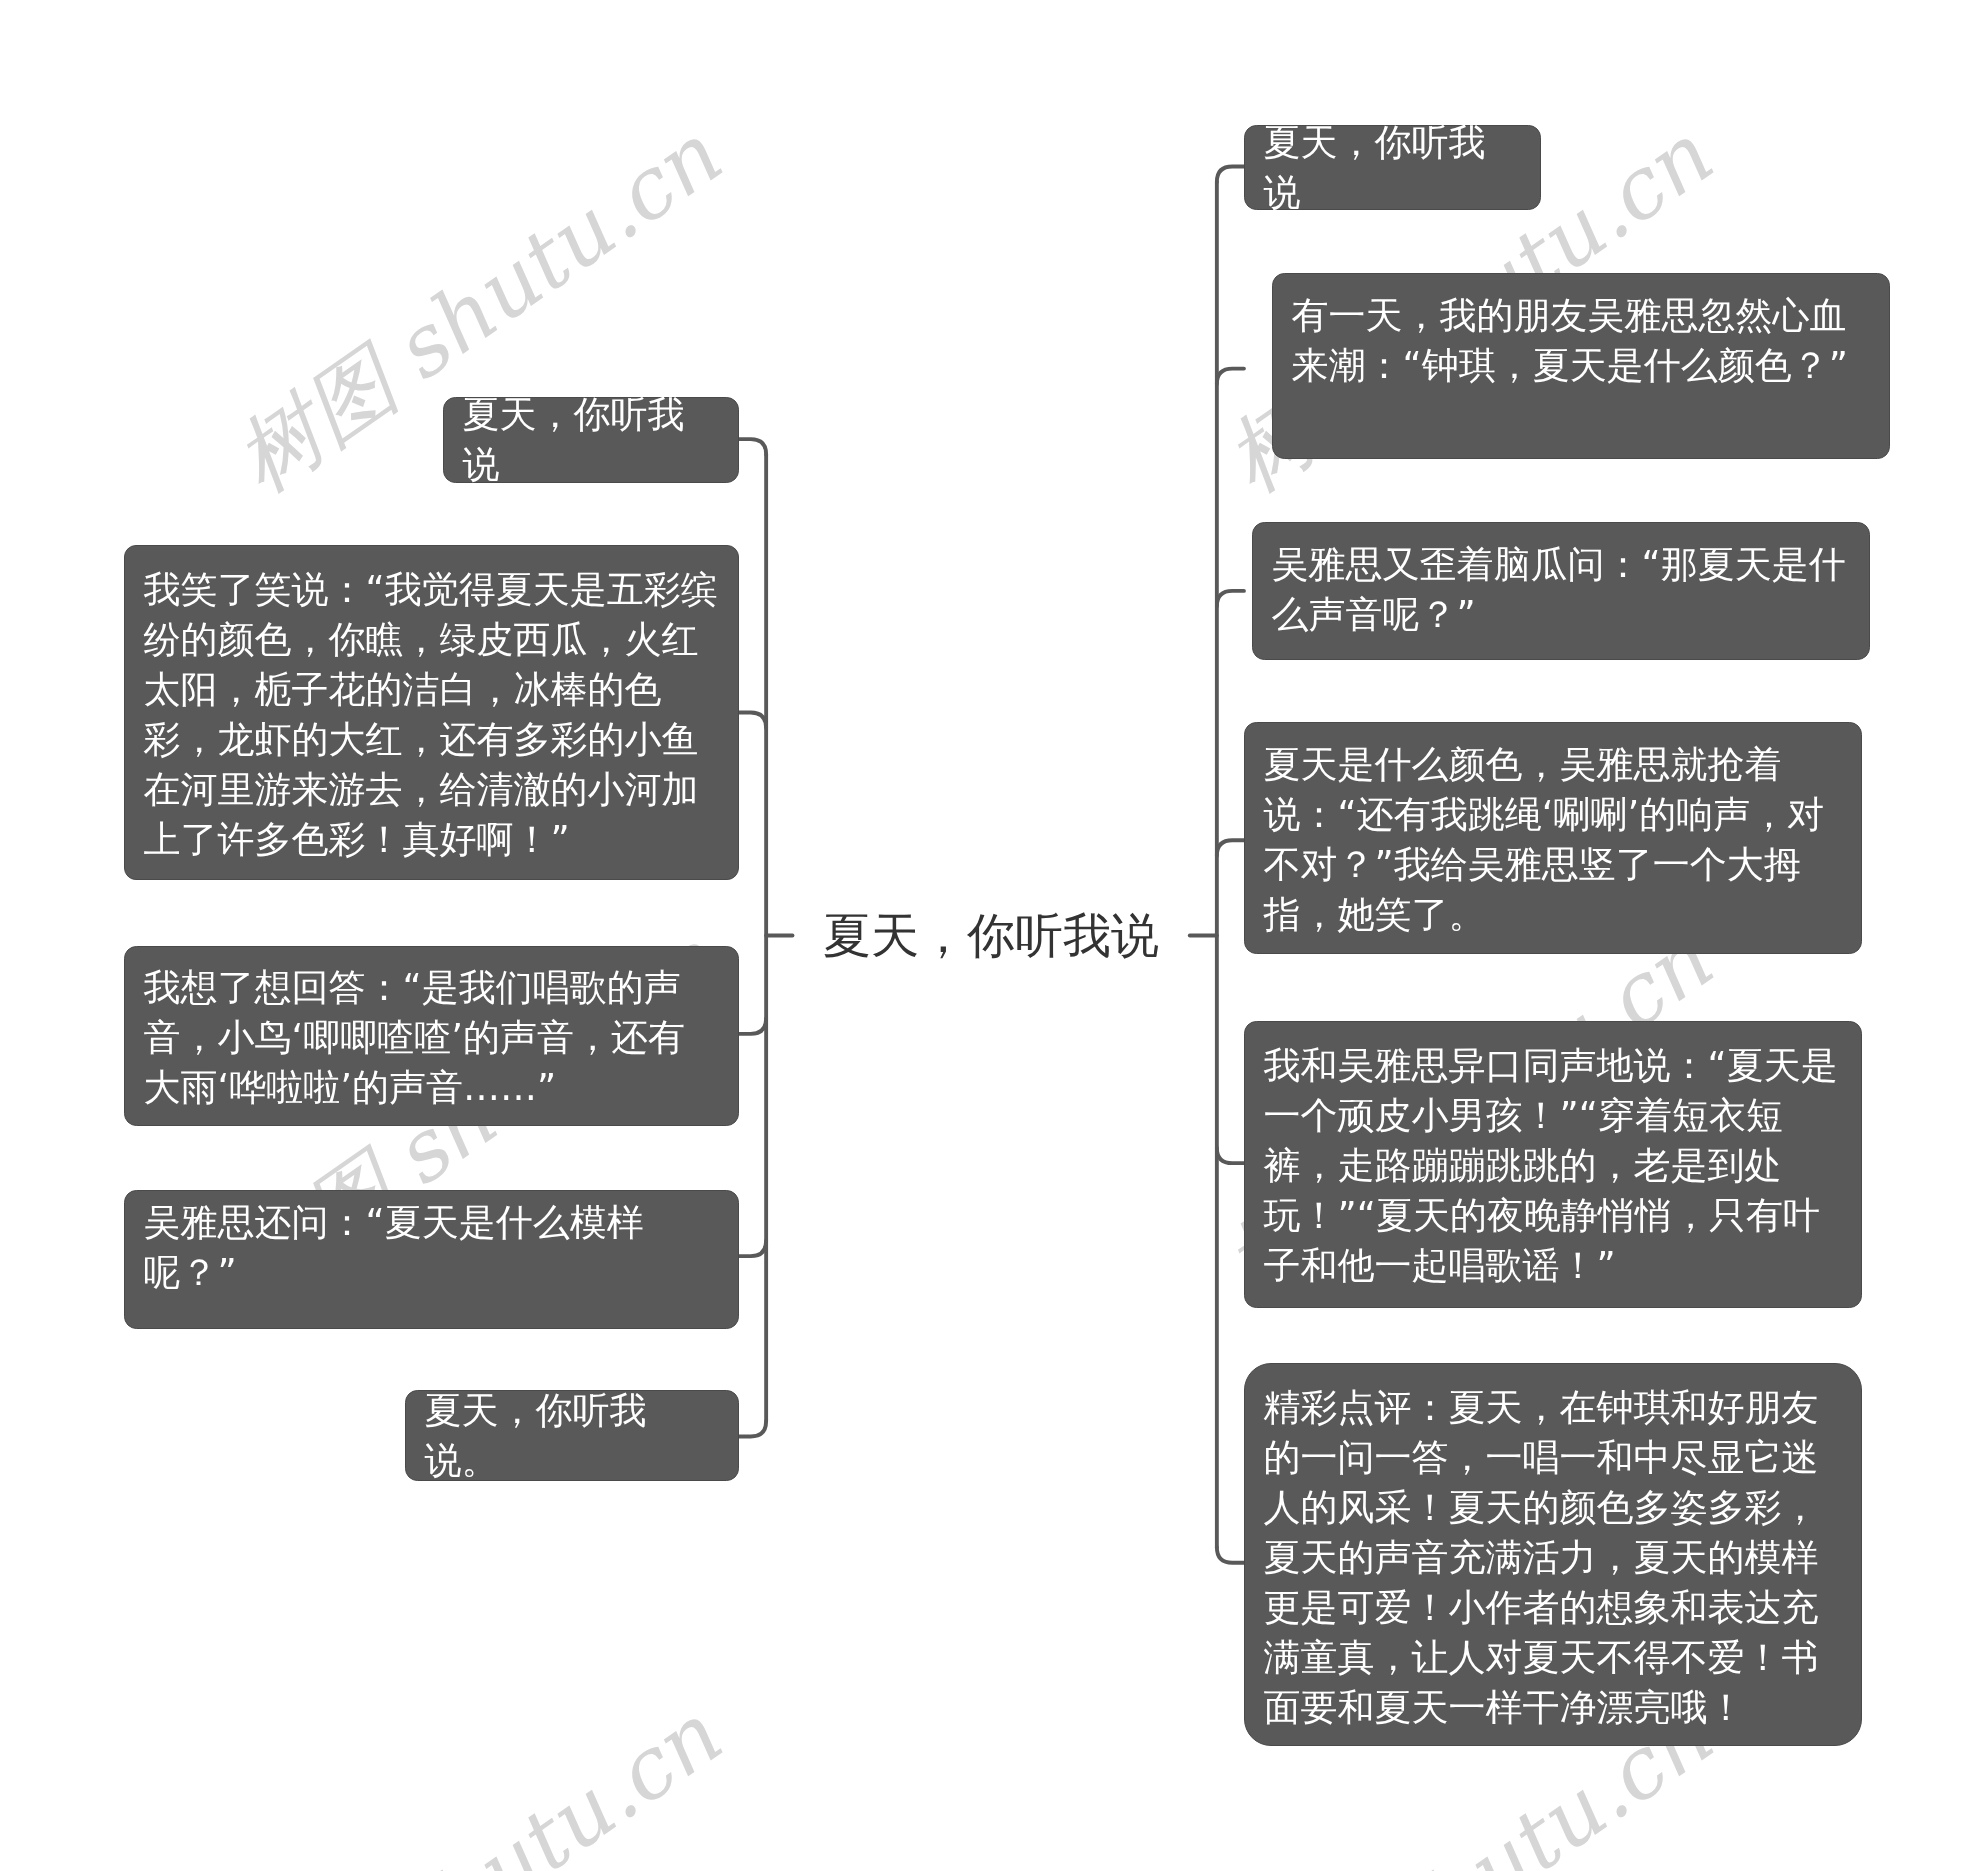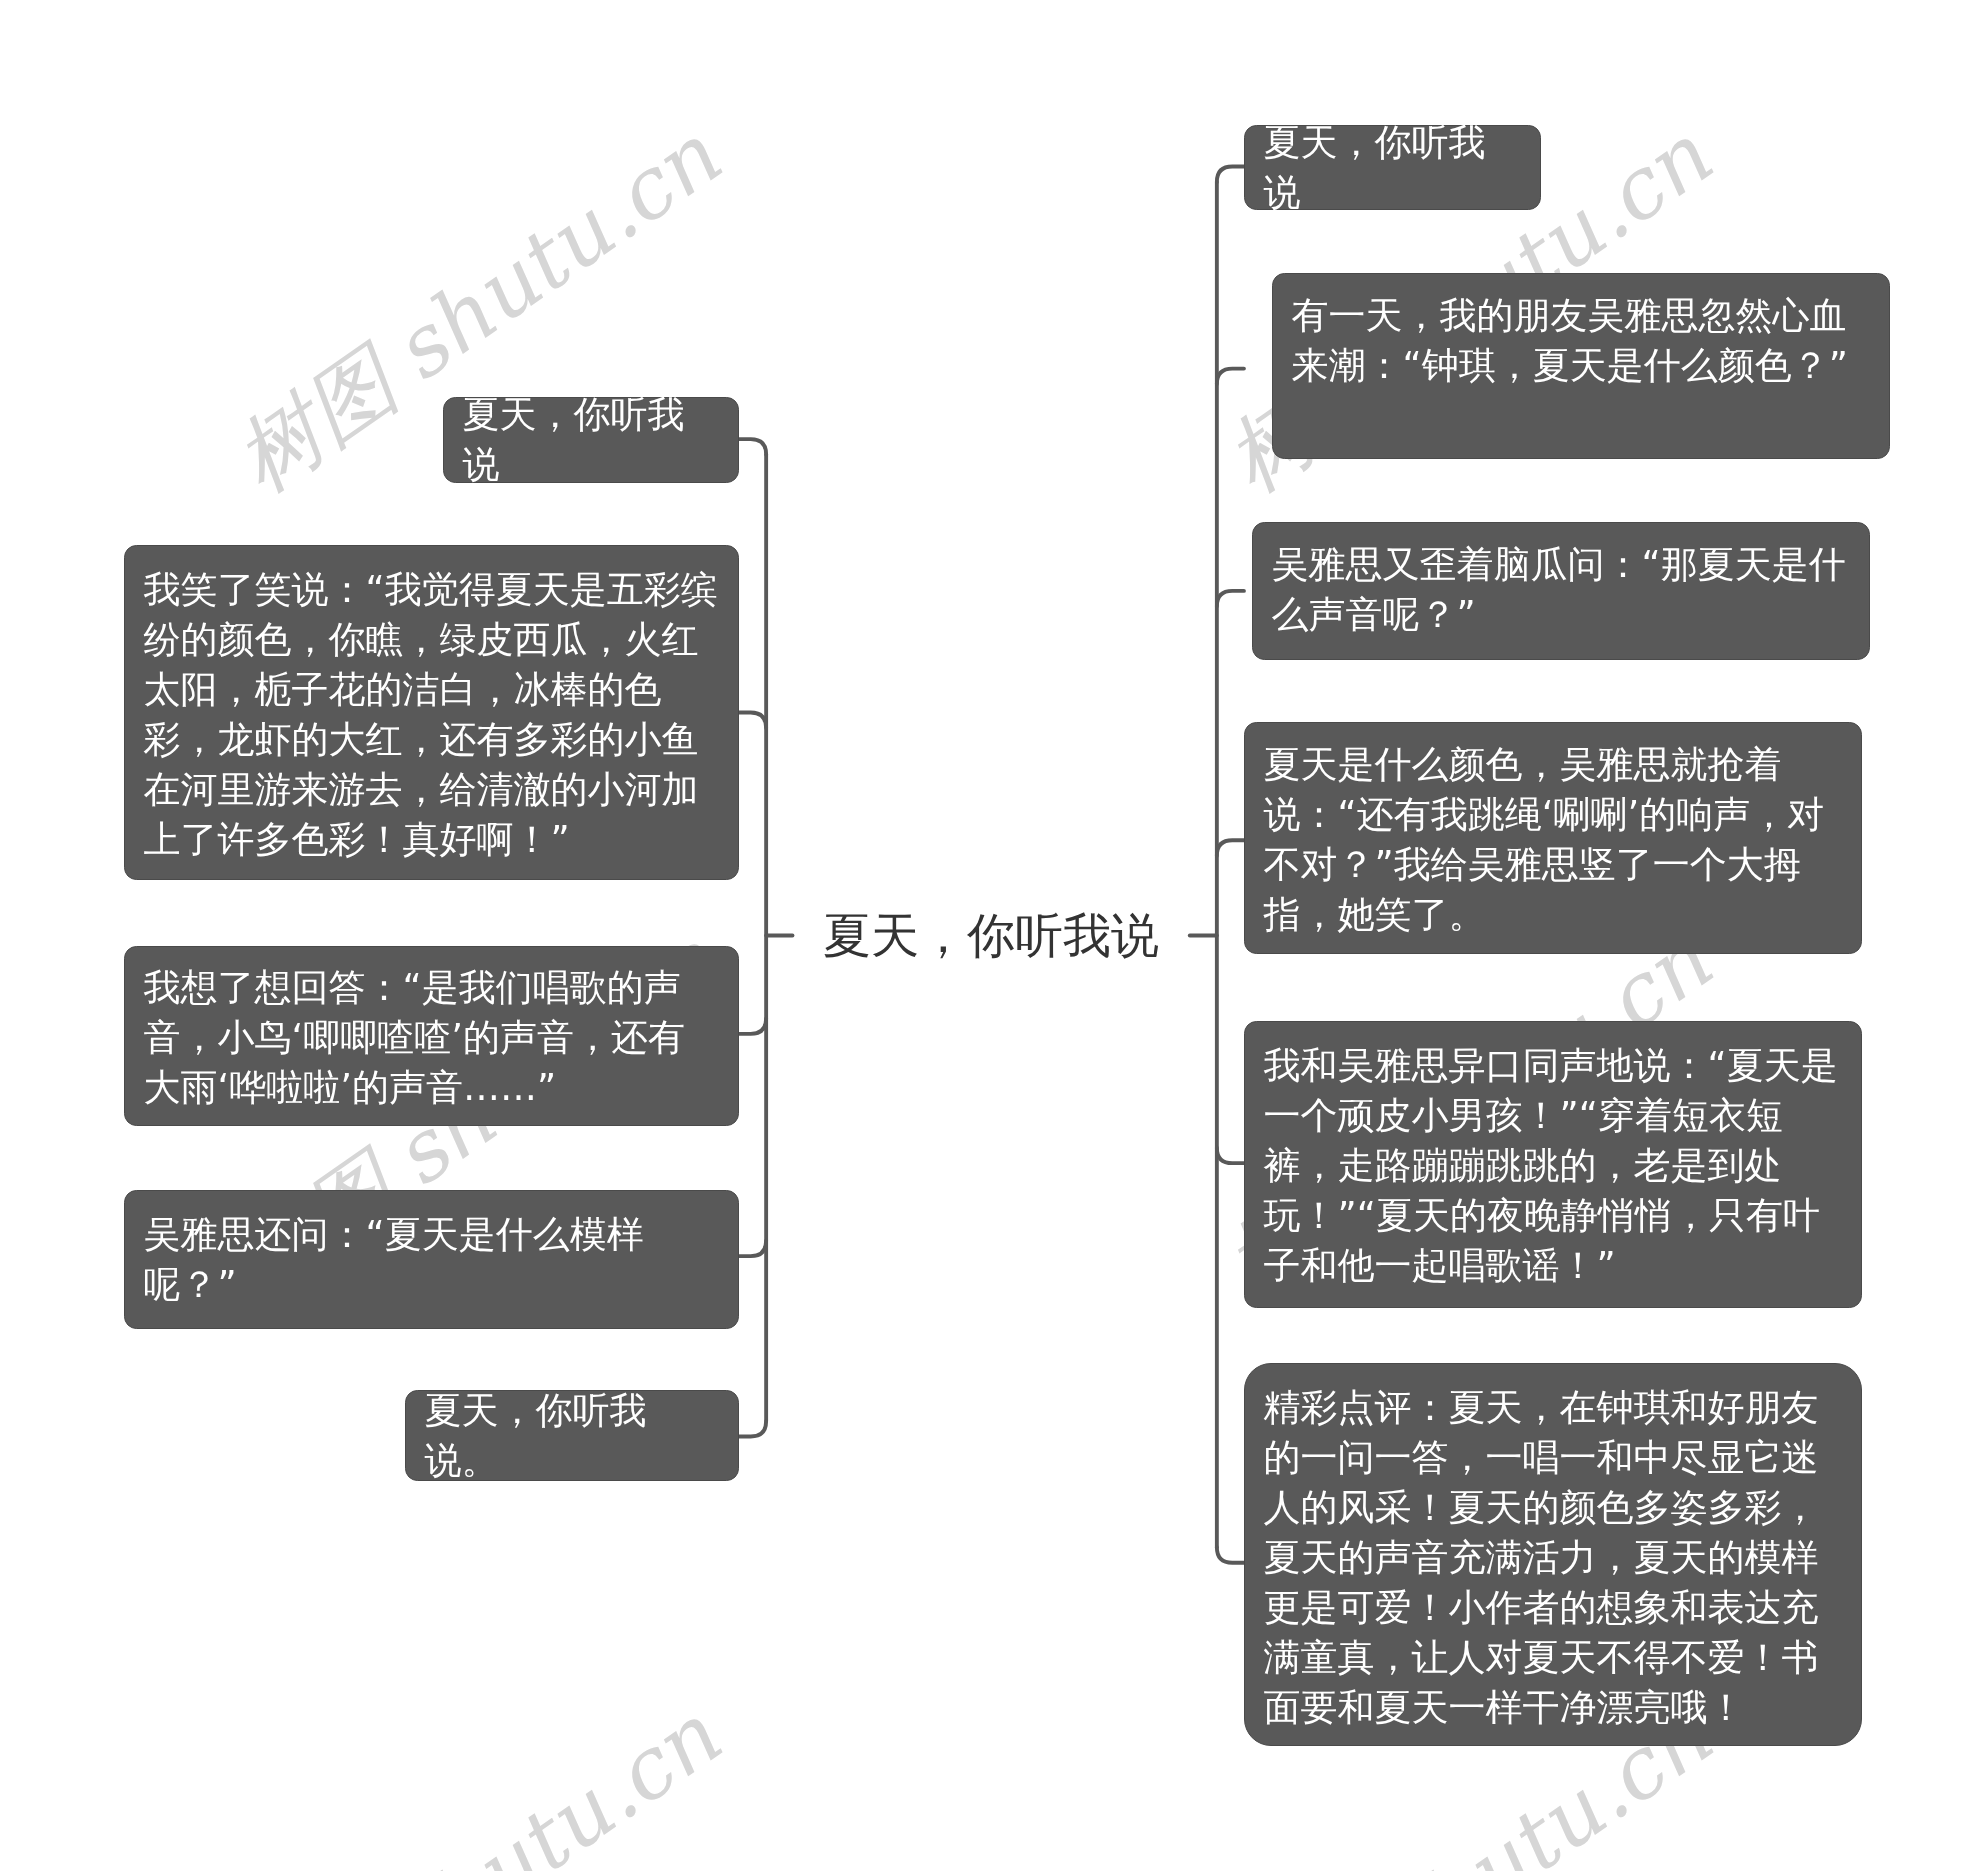--- a/index.html
+++ b/index.html
@@ -79,27 +79,27 @@
   </g>
 </svg>
 
 <div class="center">
   <span>夏天，你听我说</span>
 </div>
 
 <div class="node single" style="left:443px; top:397px; width:296px; height:86px;">
   <span>夏天，你听我说</span>
 </div>
-<div class="node" style="left:124px; top:545px; width:615px; height:335px; padding-top:18.6px;">
+<div class="node" style="left:124px; top:545px; width:615px; height:335px; padding-top:18.6px;border-radius:12px;">
   <span>我笑了笑说：“我觉得夏天是五彩缤纷的颜色，你瞧，绿皮西瓜，火红太阳，栀子花的洁白，冰棒的色彩，龙虾的大红，还有多彩的小鱼在河里游来游去，给清澈的小河加上了许多色彩！真好啊！”</span>
 </div>
 <div class="node" style="left:124px; top:946px; width:615px; height:180px; padding-top:15.5px;">
   <span>我想了想回答：“是我们唱歌的声音，小鸟‘唧唧喳喳’的声音，还有大雨‘哗啦啦’的声音……”</span>
 </div>
-<div class="node" style="left:124px; top:1190px; width:615px; height:139px; padding-top:19px;">
+<div class="node" style="left:124px; top:1190px; width:615px; height:139px; padding-top:7px;">
   <span>吴雅思还问：“夏天是什么模样呢？”</span>
 </div>
 <div class="node single" style="left:405px; top:1390px; width:334px; height:91px;">
   <span>夏天，你听我说。</span>
 </div>
 
 <div class="node single" style="left:1244px; top:125px; width:297px; height:85px;">
   <span>夏天，你听我说</span>
 </div>
 <div class="node" style="left:1244px; top:273px; width:618px; height:186px; padding-top:17px;margin-left:28px;">

